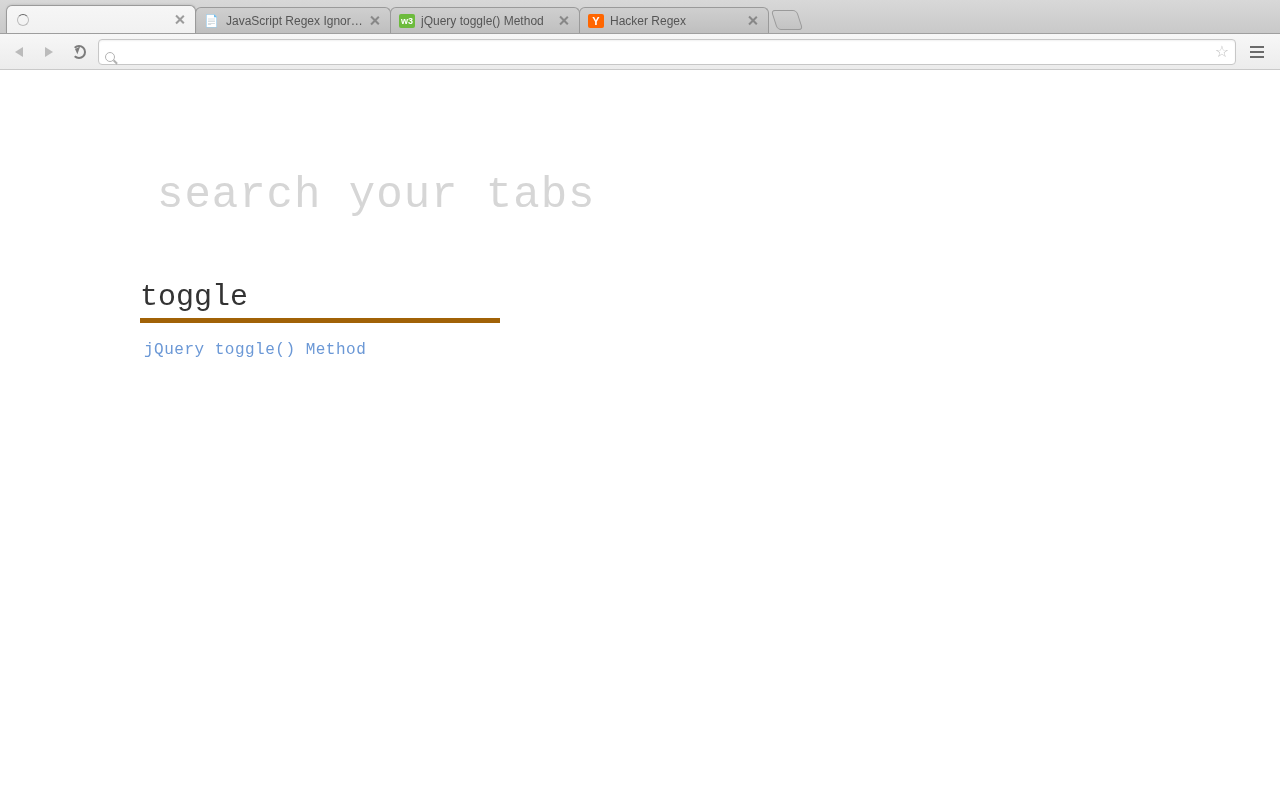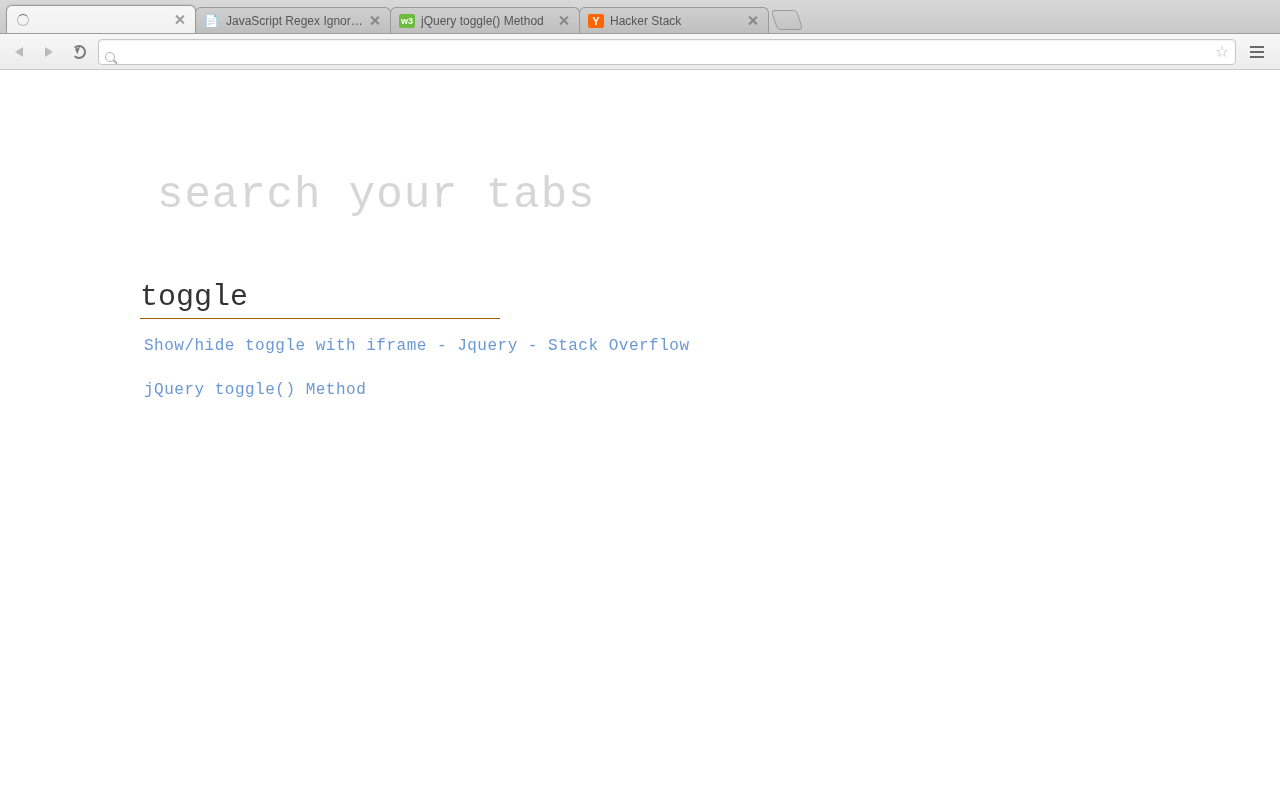--- a/index.html
+++ b/index.html
@@ -141,21 +141,21 @@
     font-size: 44px;
     letter-spacing: 1px;
     color: #d6d6d6;
     font-weight: 400;
     margin-left: 17px;
   }
   .search-field {
     margin-top: 58px;
     width: 360px;
     border: none;
-    border-bottom: 1px solid #a16207;
+    border-bottom: 5px solid #a16207;
     font-family: "Courier New", Courier, monospace;
     font-size: 30px;
     padding: 2px 0 4px 0;
     outline: none;
     color: #333;
     background: transparent;
   }
   .results { margin-top: 18px; }
   .result-link {
     display: block;
@@ -188,21 +188,21 @@
       <span class="favicon">
           <span class="fav-w3">w3</span>
         </span>
       <span class="title">jQuery toggle() Method</span>
       <span class="close"></span>
     </div>
     <div class="tab">
       <span class="favicon">
           <span class="fav-hn">Y</span>
         </span>
-      <span class="title">Hacker Stack</span>
+      <span class="title">Hacker Regex</span>
       <span class="close"></span>
     </div>
     <div class="newtab"></div>
   </div>
 
   <div class="toolbar">
     <div class="nav-btn">
         <span class="arrow left"></span>
       </div>
     <div class="nav-btn">
@@ -220,18 +220,17 @@
       <span></span>
       <span></span>
       <span></span>
     </div>
   </div>
 
   <div class="page">
     <div class="heading">search your tabs</div>
     <input class="search-field" value="toggle" style="">
     <div class="results">
-      <a class="result-link">Show/hide toggle with iframe - Jquery - Stack Overflow</a>
       <a class="result-link">jQuery toggle() Method</a>
     </div>
   </div>
 
 </div>
 
 </body></html>

